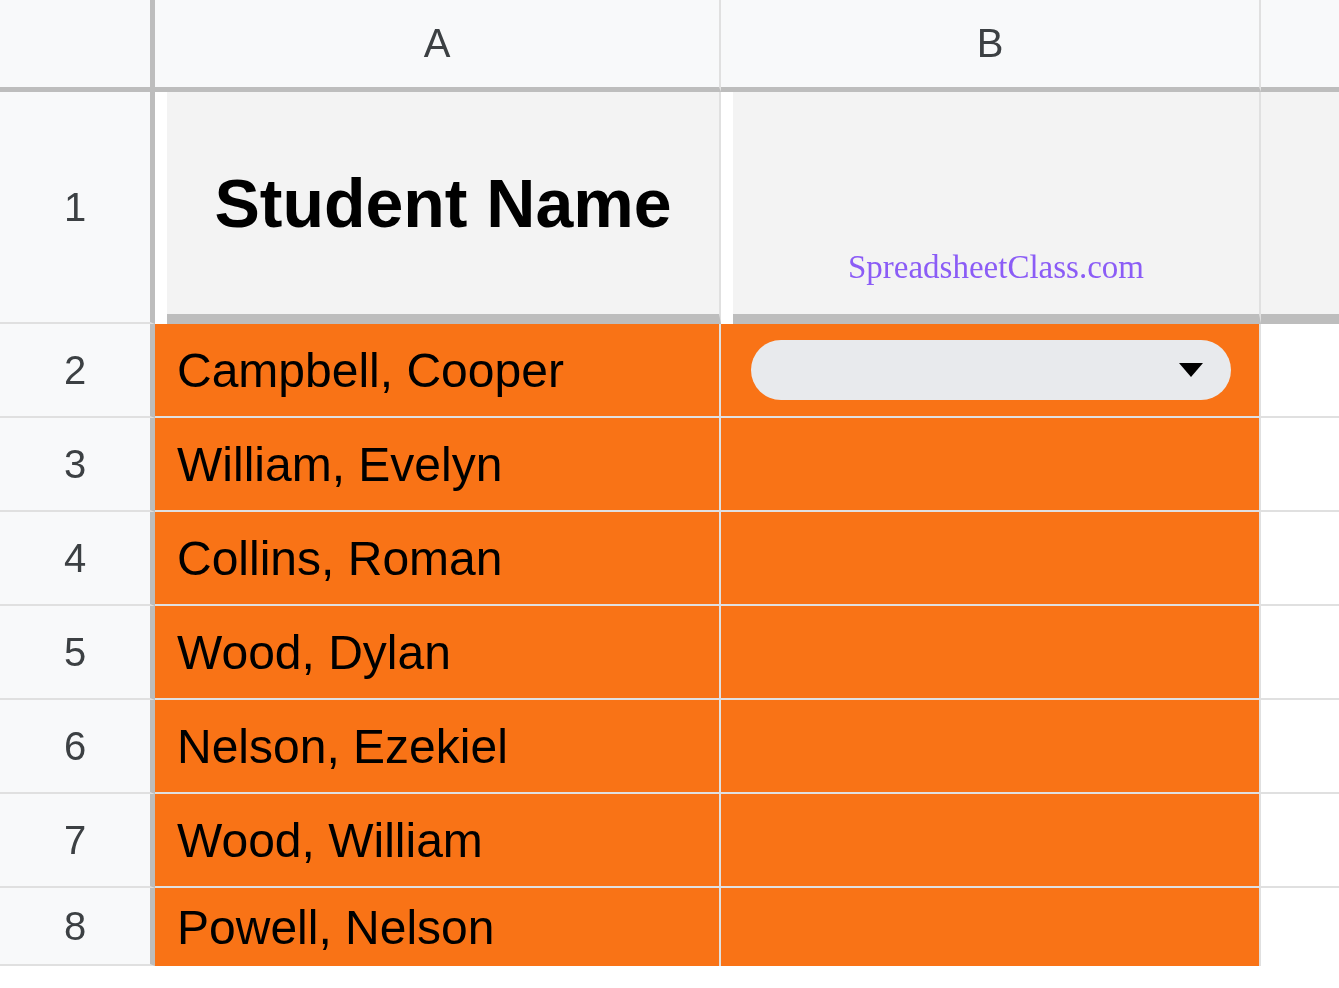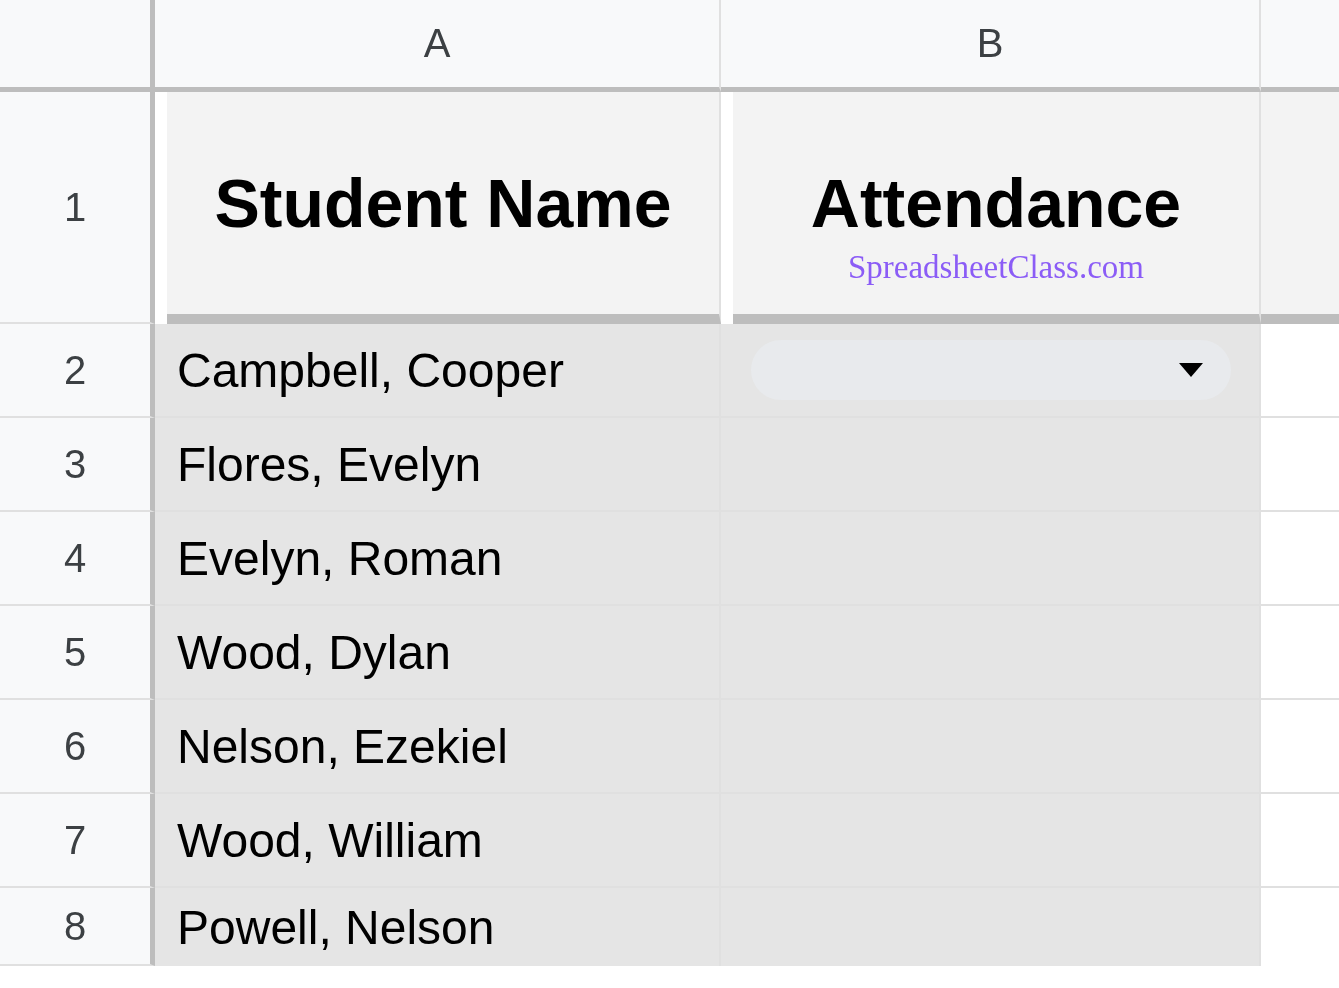--- a/index.html
+++ b/index.html
@@ -80,21 +80,21 @@
       line-height: 1.15;
     }
     .watermark {
       position: absolute;
       bottom: 28px;
       font-size: 33px;
       color: #8b5cf6;
       font-family: Georgia, "Times New Roman", serif;
     }
     .data-cell {
-      background: #e5e5e5;
+      background: #f97316;
       border-right: 2px solid #e0e0e0;
       border-bottom: 2px solid #e0e0e0;
       height: 94px;
       display: flex;
       align-items: center;
       padding-left: 22px;
       font-size: 48px;
       color: #000000;
     }
     .data-cell-b {
@@ -150,41 +150,40 @@
   <div class="corner"></div>
   <div class="col-header">A</div>
   <div class="col-header">B</div>
   <div class="col-header-last"></div>
 
   <div class="row-label row-label-1">1</div>
   <div class="header-cell">
     <div class="header-title">Student Name</div>
   </div>
   <div class="header-cell header-cell-b">
-    <div class="header-title">Attendance</div>
     <div class="watermark">SpreadsheetClass.com</div>
   </div>
   <div class="end-header-cell"></div>
 
   <div class="row-label row-label-data">2</div>
   <div class="data-cell">Campbell, Cooper</div>
   <div class="data-cell data-cell-b">
     <div class="chip">
       <div class="chip-arrow"></div>
     </div>
   </div>
   <div class="end-cell"></div>
 
   <div class="row-label row-label-data">3</div>
-  <div class="data-cell">Flores, Evelyn</div>
+  <div class="data-cell">William, Evelyn</div>
   <div class="data-cell data-cell-b"></div>
   <div class="end-cell"></div>
 
   <div class="row-label row-label-data">4</div>
-  <div class="data-cell">Evelyn, Roman</div>
+  <div class="data-cell">Collins, Roman</div>
   <div class="data-cell data-cell-b"></div>
   <div class="end-cell"></div>
 
   <div class="row-label row-label-data">5</div>
   <div class="data-cell">Wood, Dylan</div>
   <div class="data-cell data-cell-b"></div>
   <div class="end-cell"></div>
 
   <div class="row-label row-label-data">6</div>
   <div class="data-cell">Nelson, Ezekiel</div>

